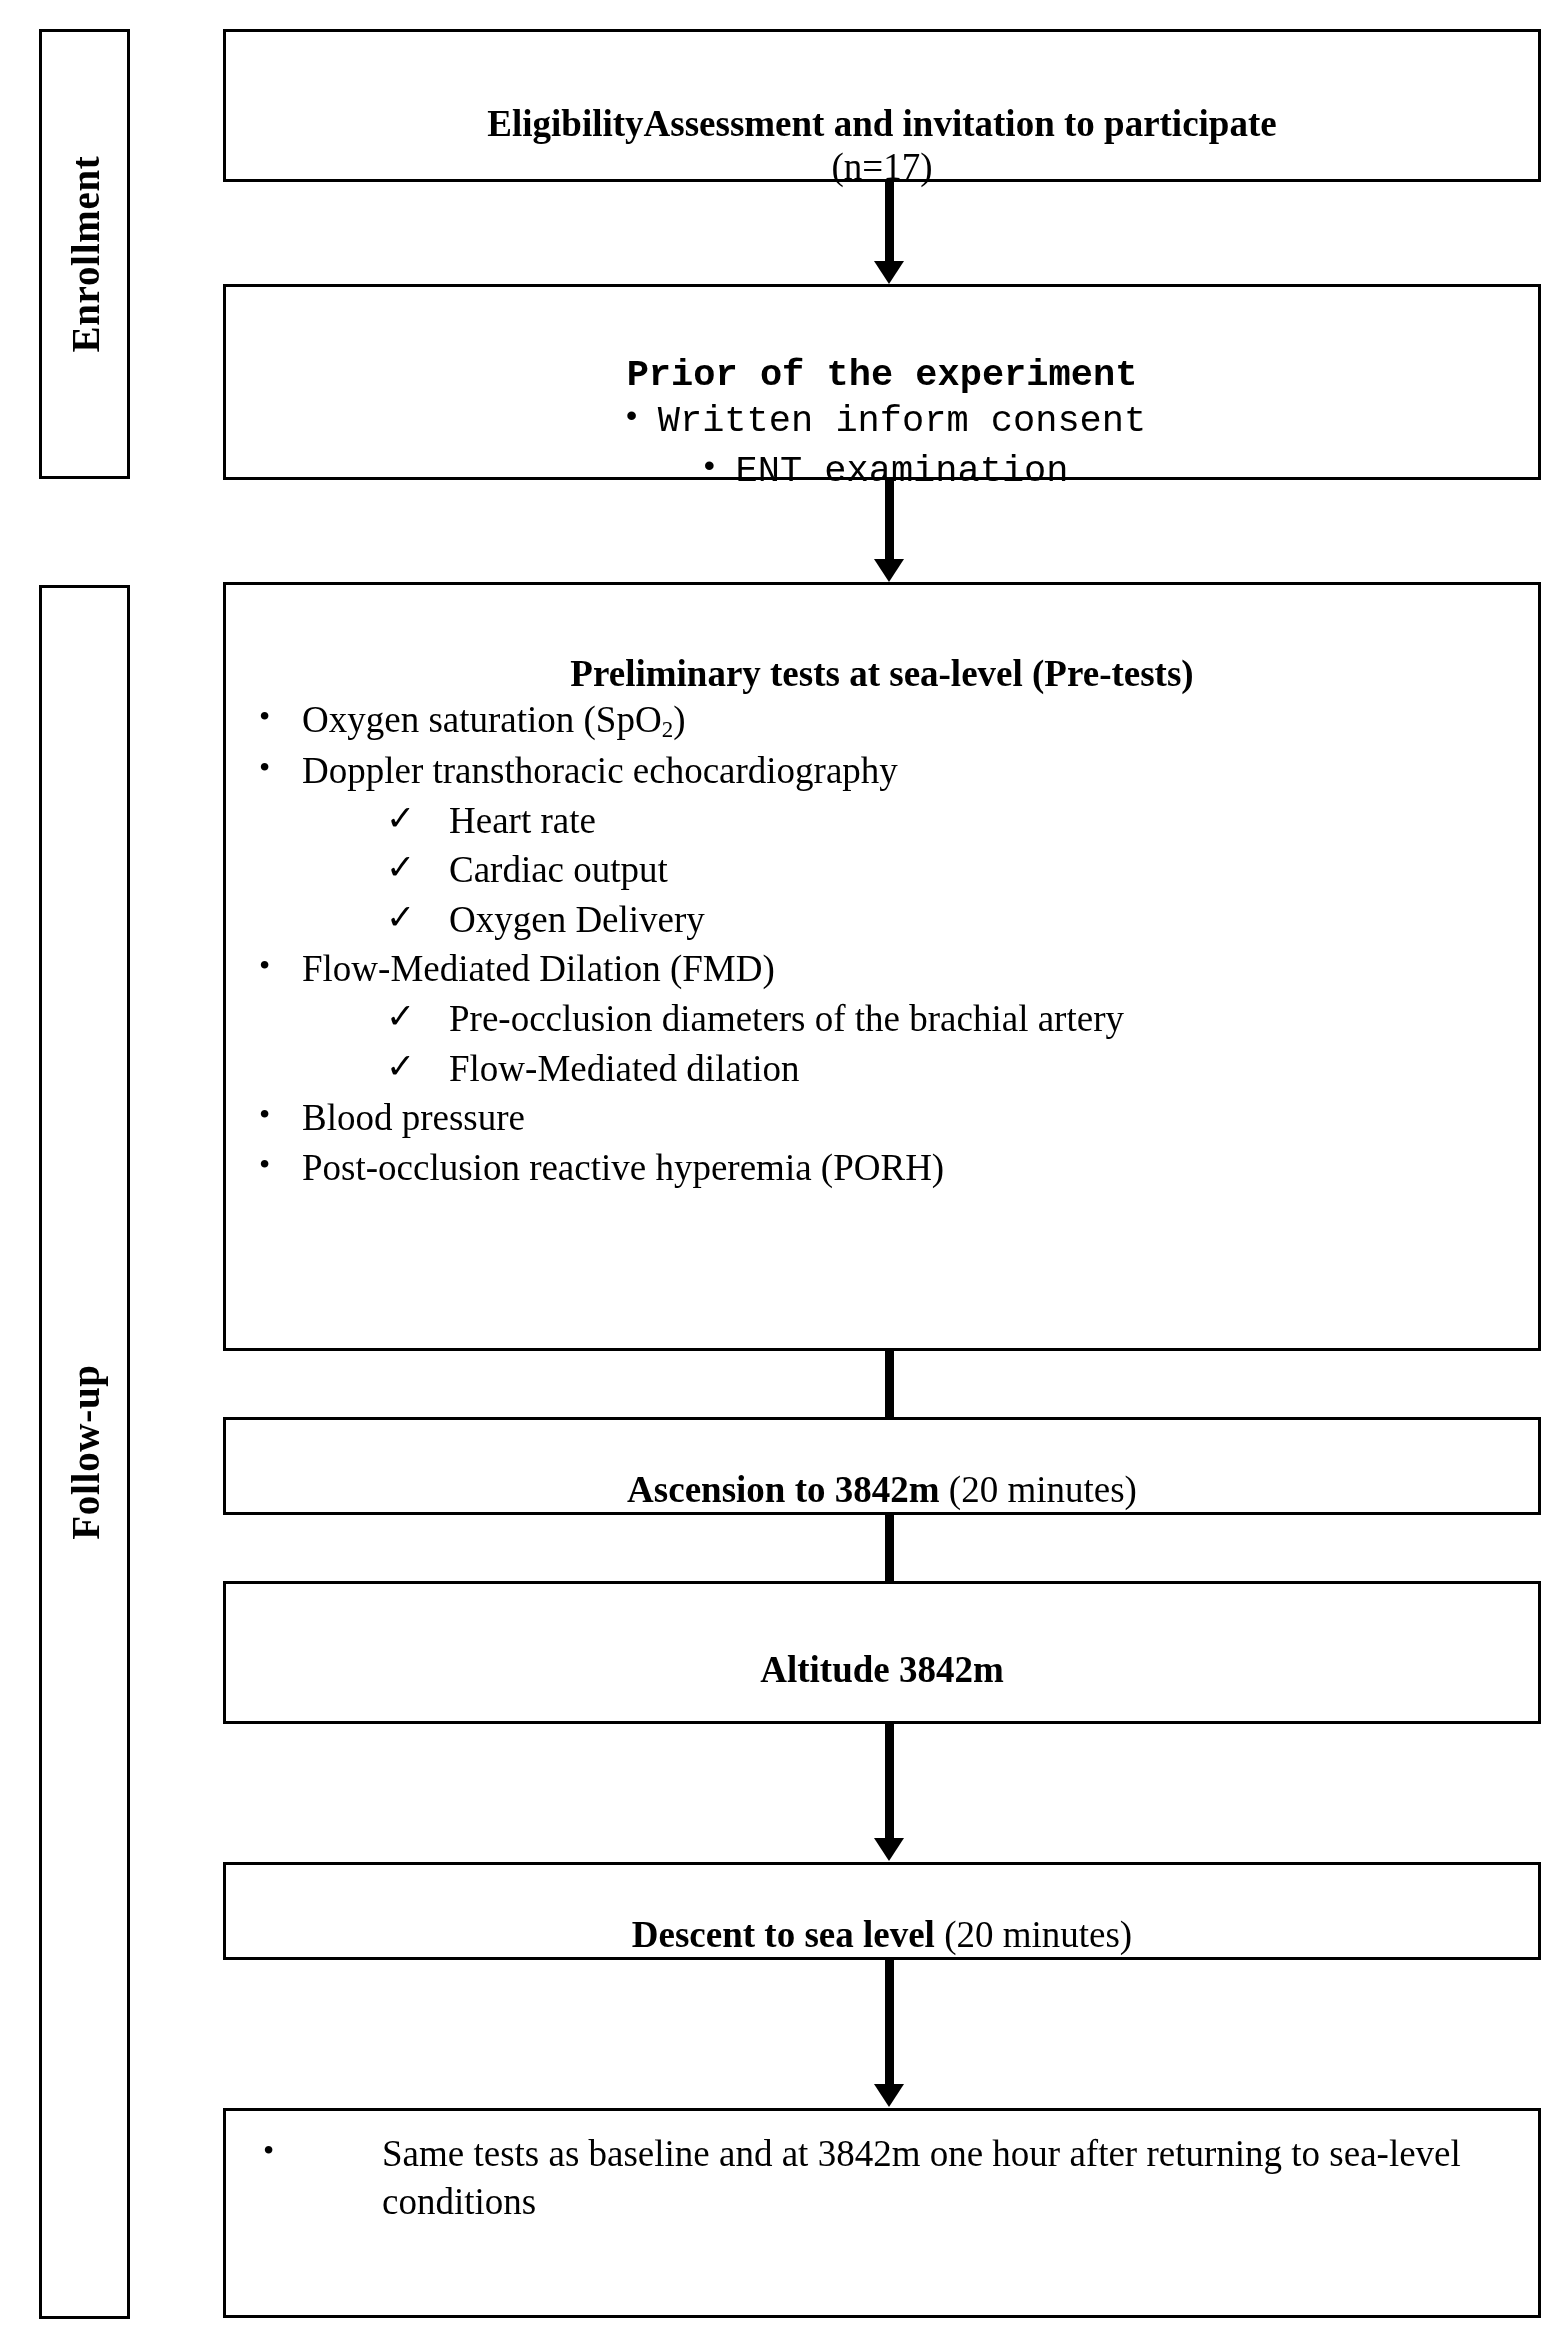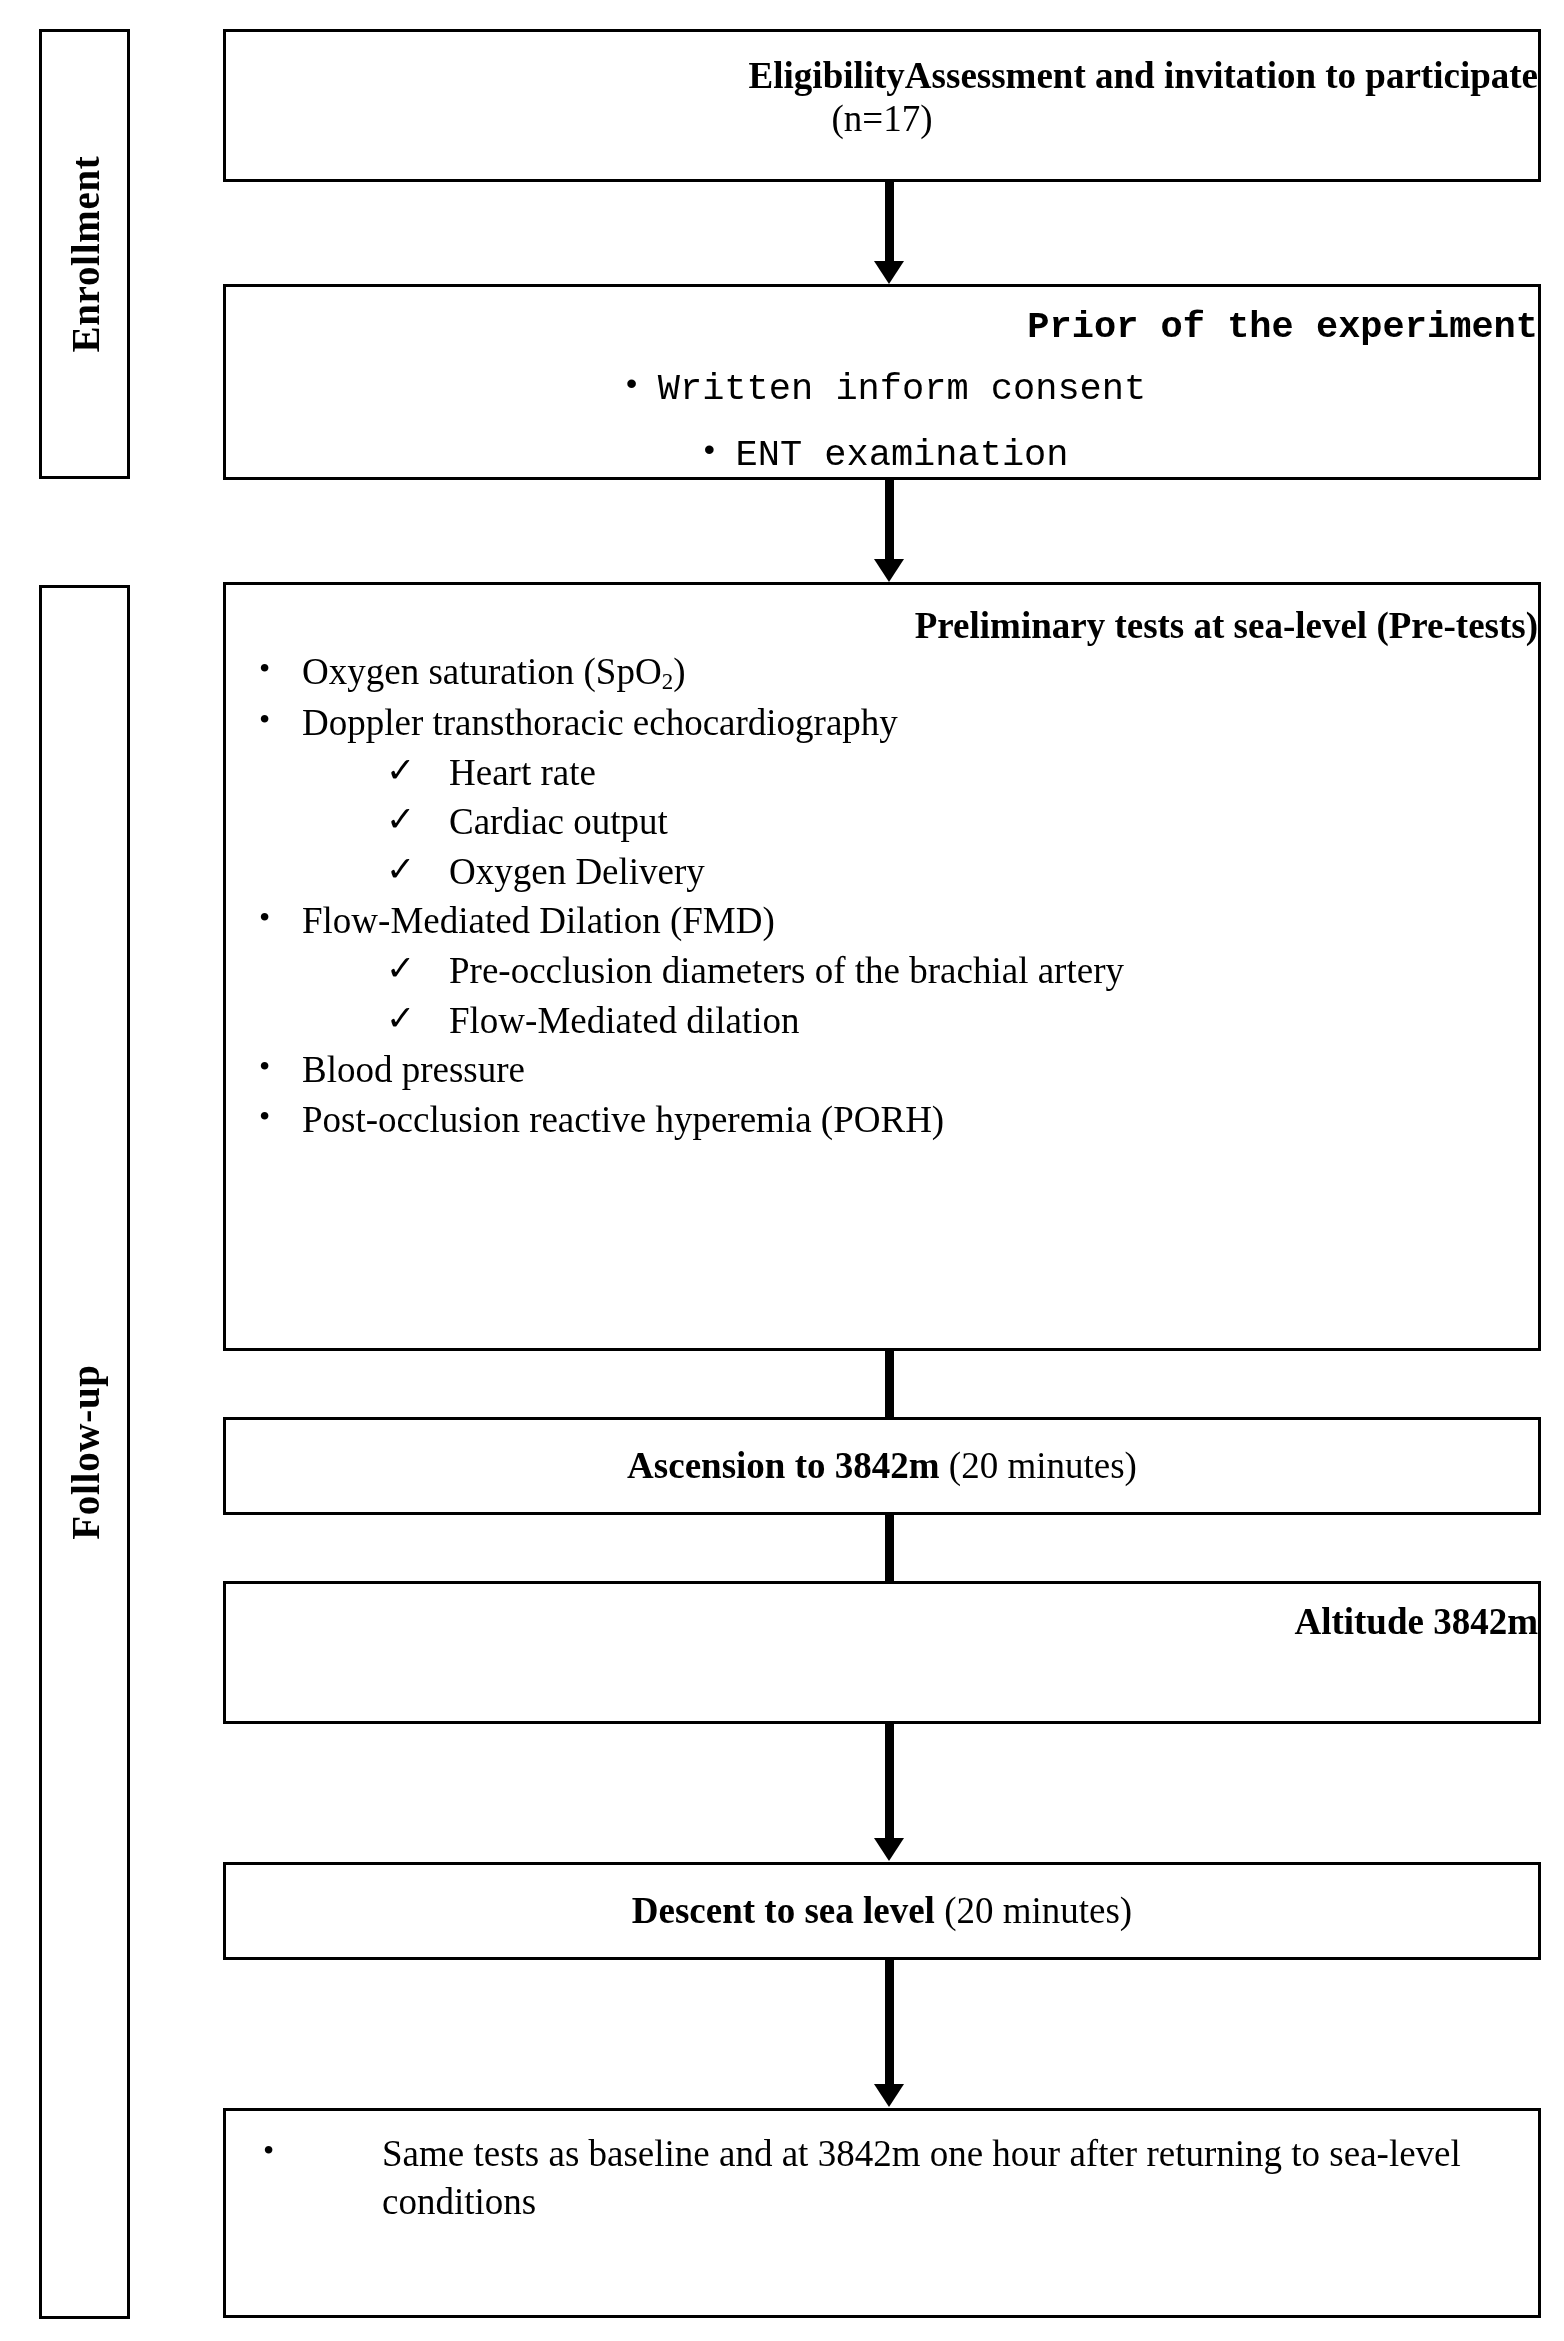--- a/index.html
+++ b/index.html
@@ -52,25 +52,26 @@
   .node {
     position: absolute;
     left: 0;
     width: 1318px;
     border: 3.6px solid #000;
     background: #fff;
     box-sizing: border-box;
   }
 
   .node-title {
-    text-align: right;
+    text-align: center;
     font-size: 37px;
     font-weight: bold;
     line-height: 1.18;
     white-space: nowrap;
+    margin-top: 48px;
   }
   .node-title .reg { font-weight: normal; }
 
   .node-sub {
     text-align: center;
     font-size: 37px;
     font-weight: normal;
     line-height: 1.18;
   }
 
@@ -89,21 +90,20 @@
   
   .centered-bullets li {
     text-align: center;
     padding-left: 0;
   }
   .centered-bullets li .bl {
     display: inline-block;
     position: relative;
     padding-left: 40px;
     text-align: left;
-    margin-top: 16px;
   }
   .centered-bullets li .bl::before {
     content: "\2022";
     position: absolute;
     left: 4.3px;
     top: 0;
     font-size: 32px;
   }
 
   

